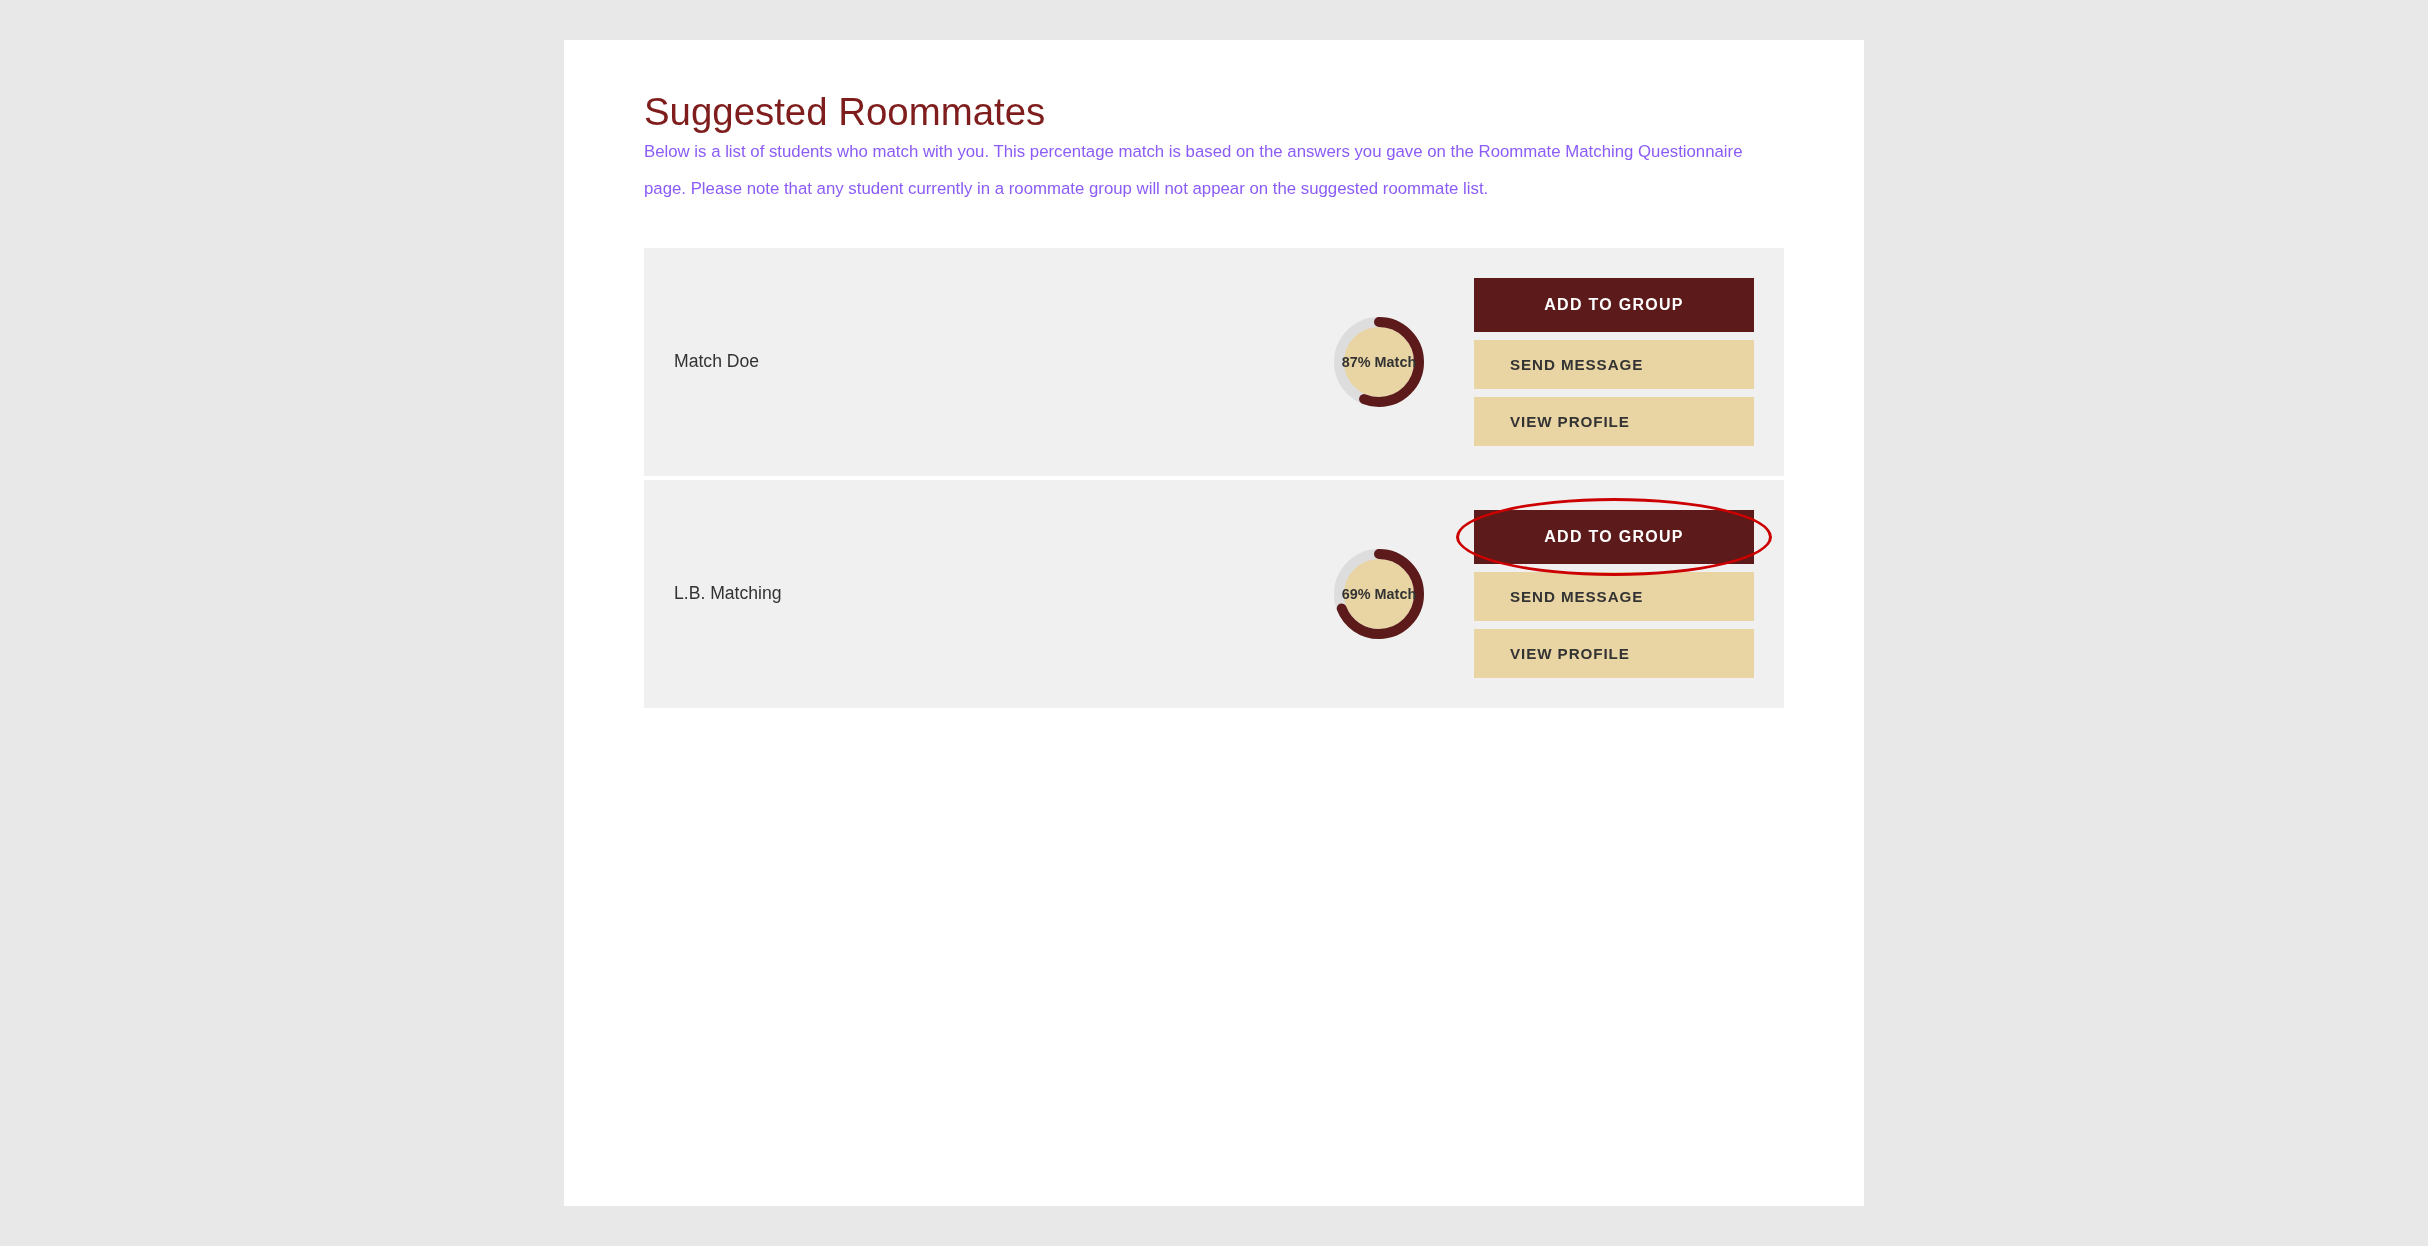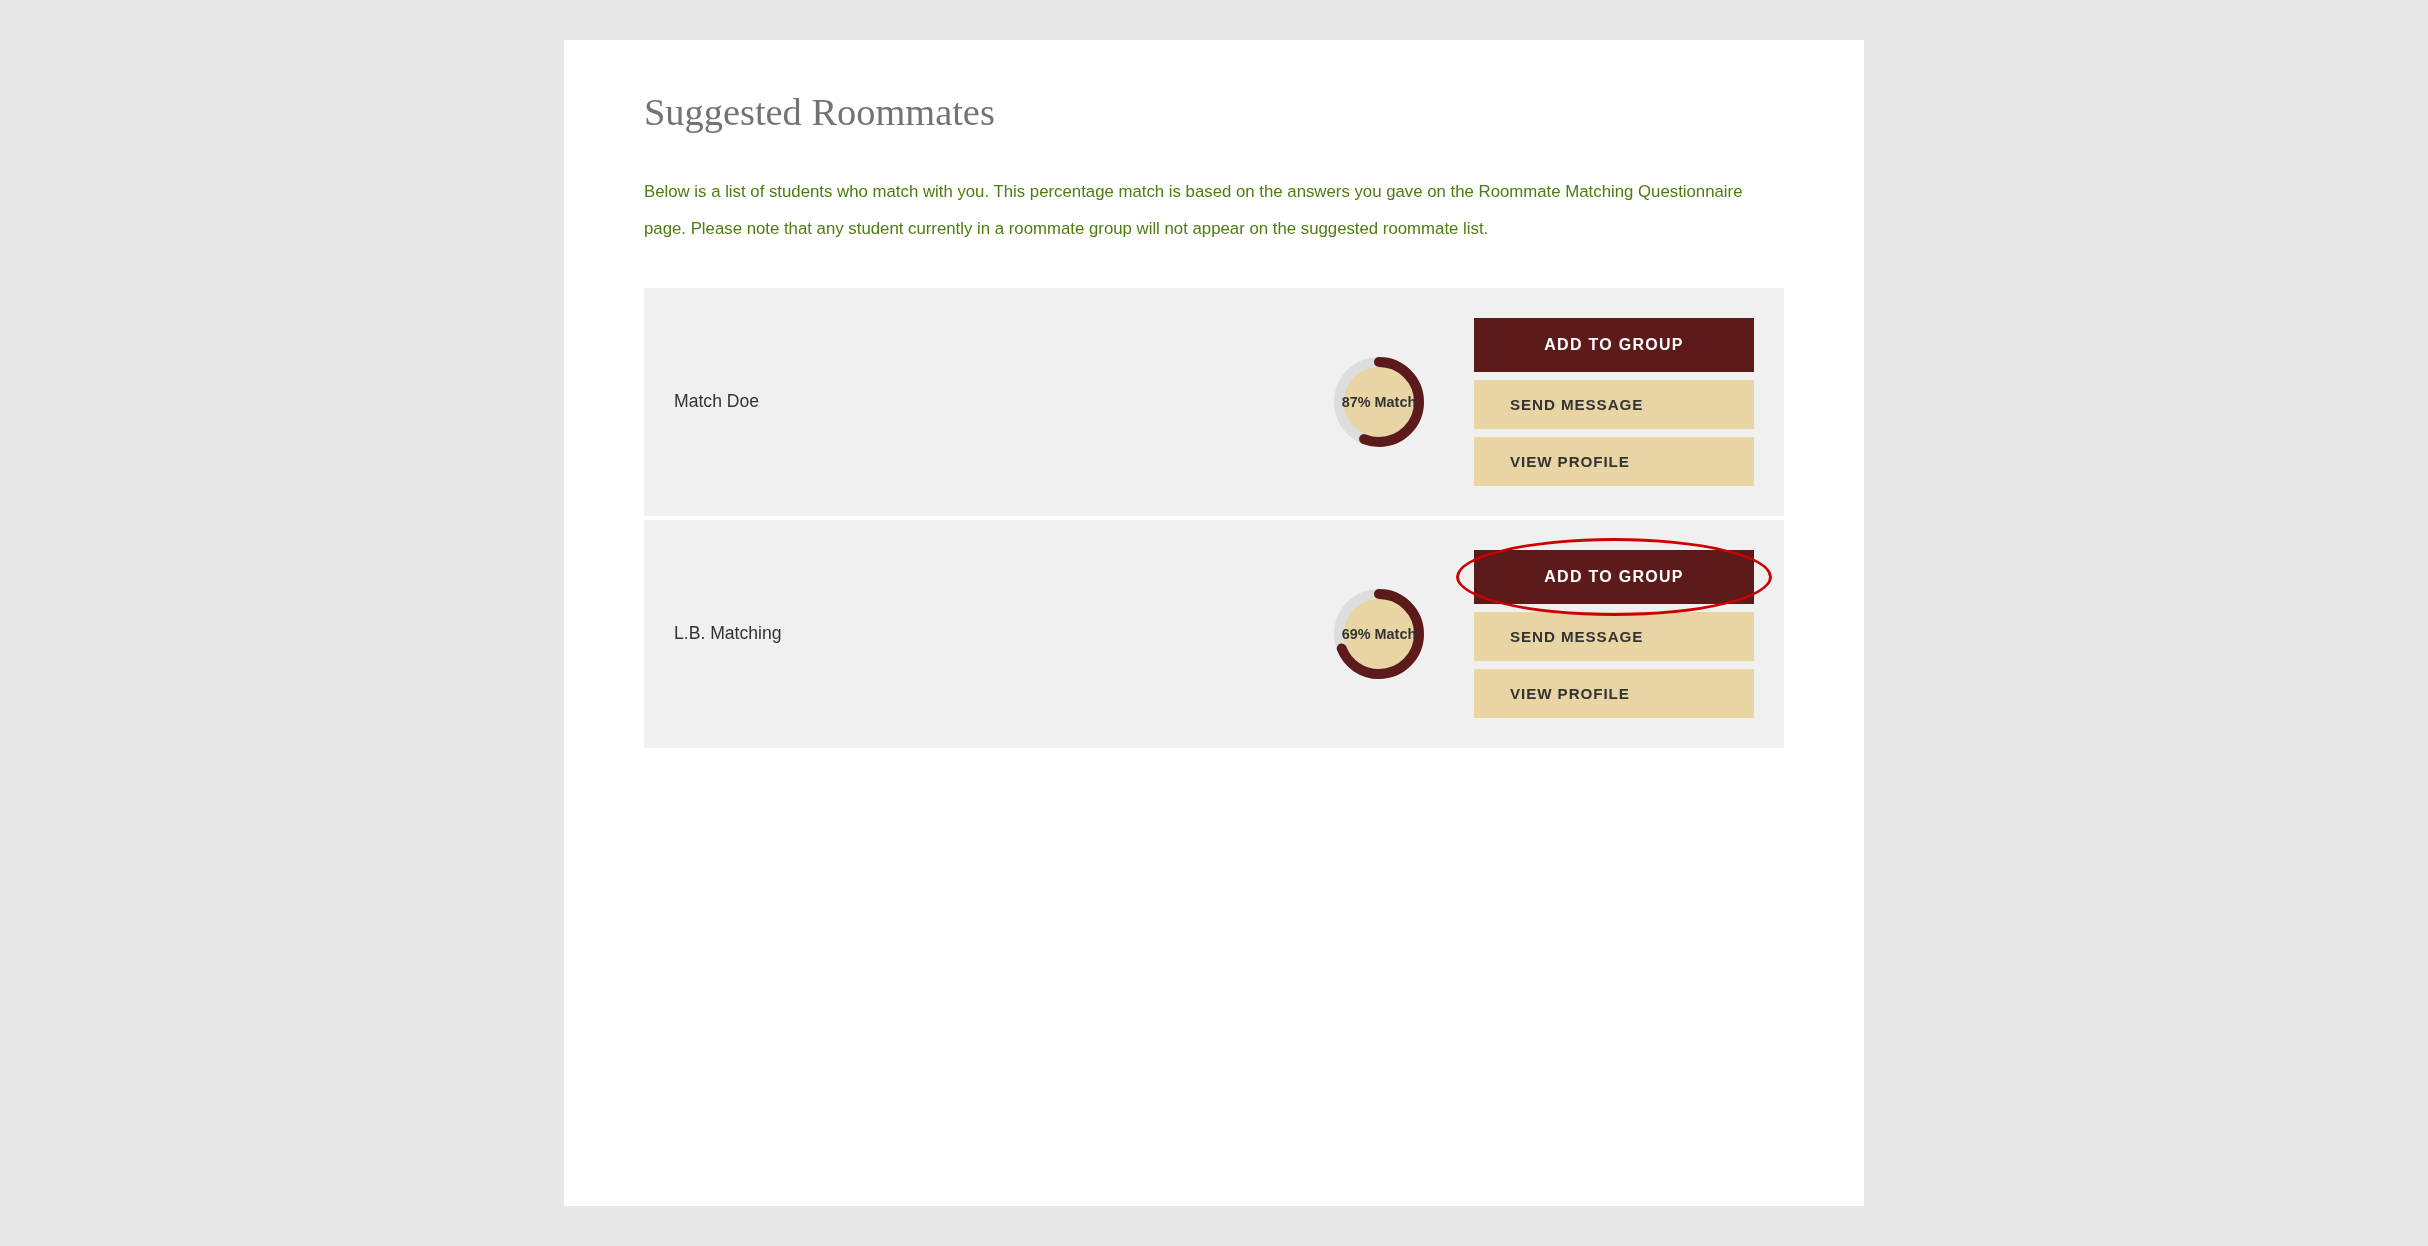--- a/index.html
+++ b/index.html
@@ -21,28 +21,26 @@
       background-color: #ffffff;
       width: 100%;
       max-width: 1300px;
       padding: 50px 80px 80px 80px;
       min-height: 900px;
     }
 
     .page-title {
       font-size: 2.4rem;
       font-weight: 400;
-      color: #737373;
-      margin-bottom: 40px;
-      font-family: Liberation Serif, serif;
+      color: #7f1d1d;
     }
 
     .description {
       font-size: 1.05rem;
-      color: #4d7c0f;
+      color: #8b5cf6;
       line-height: 2.2;
       margin-bottom: 40px;
       max-width: 1100px;
     }
 
     .toolbar {
       display: flex;
       justify-content: space-between;
       align-items: center;
       margin-bottom: 30px;

